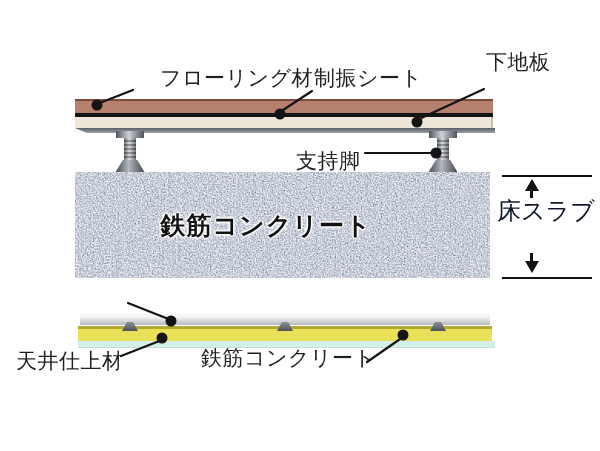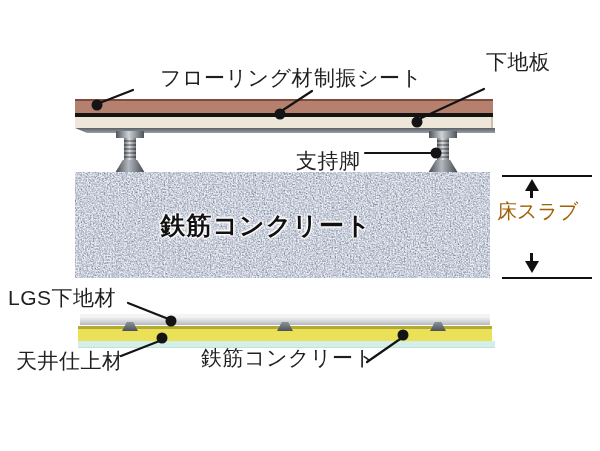--- a/index.html
+++ b/index.html
@@ -41,21 +41,21 @@
   
   .dim-rule{height:2px;background:#111;z-index:6;}
   .dim-rule.top{left:502px;top:175px;width:90px;}
   .dim-rule.bottom{left:502px;top:277px;width:90px;}
   .arrow-head{width:0;height:0;z-index:6;}
   .arrow-head.up{left:525px;top:179px;border-left:7px solid transparent;border-right:7px solid transparent;border-bottom:12px solid #111;}
   .arrow-head.down{left:525px;top:261px;border-left:7px solid transparent;border-right:7px solid transparent;border-top:12px solid #111;}
   .arrow-shaft{width:3px;background:#111;z-index:6;}
   .arrow-shaft.up{left:530px;top:189px;height:9px;}
   .arrow-shaft.down{left:530px;top:253px;height:9px;}
-  .dim-text{left:497px;top:197px;font-size:20px;line-height:28px;color:#a16207;z-index:6;white-space:nowrap;}
+  .dim-text{left:497px;top:197px;font-size:24px;line-height:28px;color:#0f172a;z-index:6;white-space:nowrap;}
   
   .lgs{left:80px;top:314px;width:410px;height:11px;
     background:linear-gradient(180deg,#f3f4f5 0 3px,#b6b9bc);z-index:2;}
   .clip{position:absolute;top:322px;width:16px;height:9px;z-index:3;
     clip-path:polygon(30% 0,70% 0,100% 100%,0 100%);
     background:linear-gradient(180deg,#8b9197,#4c5258);}
   .plasterboard{left:78px;top:326px;width:414px;height:12px;background:#ebe158;border-top:3px solid #b2aa32;z-index:2;}
   .ceilfinish{left:78px;top:341px;width:417px;height:6px;background:#d4efe8;border-bottom:1px solid #bfe2da;z-index:2;}
   
   .leaders{left:0;top:0;z-index:11;pointer-events:none;}
@@ -133,17 +133,16 @@
       <circle cx="171" cy="321" r="5.5"></circle>
       <circle cx="162" cy="338" r="5.5"></circle>
       <circle cx="403" cy="335" r="5.5"></circle>
     </g>
   </svg>
 
   <div class="label" style="left:135px;top:66px;margin-left:25px;">フローリング材</div>
   <div class="label" style="left:314px;top:67px;font-family:Liberation Serif, serif;">制振シート</div>
   <div class="label" style="left:486px;top:50px;">下地板</div>
   <div class="label" style="left:296px;top:149px;">支持脚</div>
-  <div class="label" style="left:8px;top:286px;">LGS下地材</div>
   <div class="label" style="left:16px;top:349px;">天井仕上材</div>
   <div class="label" style="left:201px;top:346px;">鉄筋コンクリート</div>
 
 </div>
 
 </body></html>

